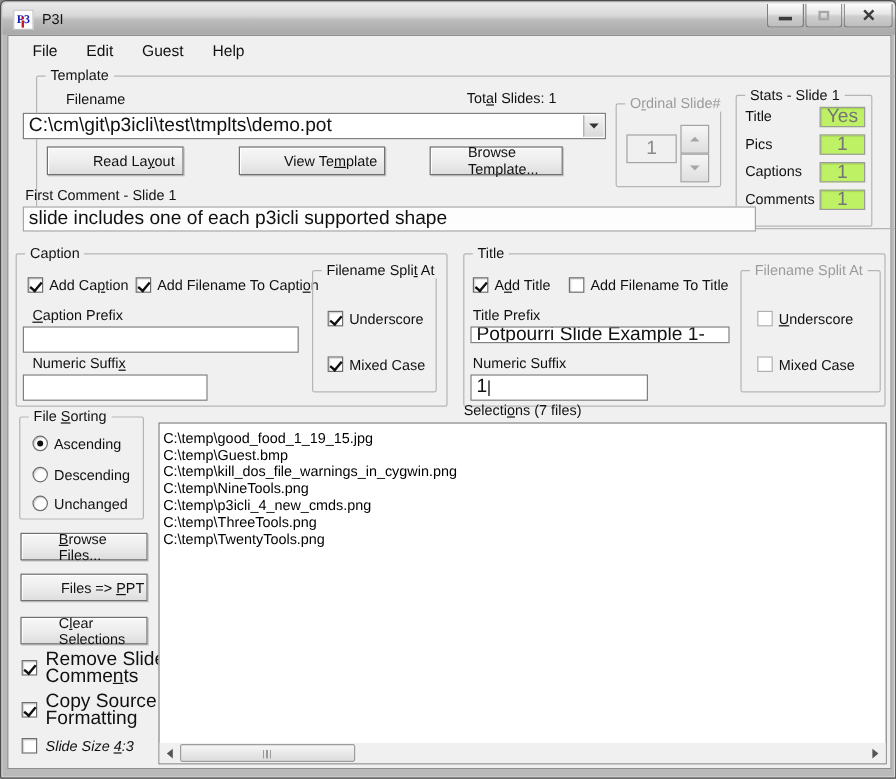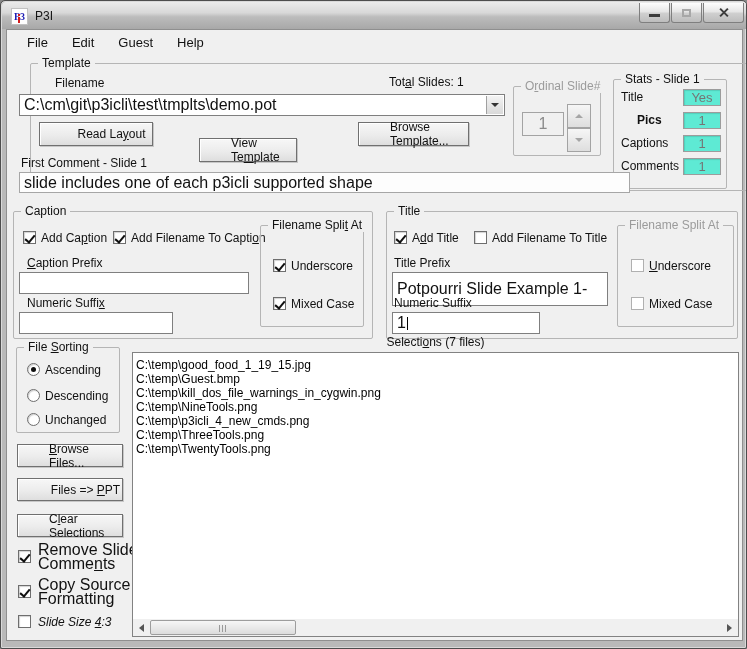--- a/index.html
+++ b/index.html
@@ -35,23 +35,23 @@
   .groupbox { position:absolute; border:1px solid #b5b5b5; border-radius:2px; }
   .legend { position:absolute; top:-8px; left:7px; background:#f0f0f0; padding:0 4px;
             font-size:12px; color:#111; white-space:nowrap; }
   .legend.gray, .gray { color:#9b9b9b; }
   .label { position:absolute; font-size:12px; color:#111; white-space:nowrap; }
   u { text-decoration:underline; }
   .edit { position:absolute; background:#fff; border:1px solid #7f7f7f; font-size:16px;
           color:#111; display:flex; align-items:center; padding:0 4px; white-space:nowrap; overflow:hidden; }
   .edit.flat { border-color:#a6a6a6; background:#fdfdfd; }
   .edit.disabled { background:#f0f0f0; color:#8b8b8b; border-color:#a3a3a3; justify-content:center; }
-  .statval { position:absolute; width:38px; height:17px; background:#5eead4;
+  .statval { position:absolute; width:38px; height:17px; background:#bef264;
              border:1px solid #9c9c9c; box-shadow:inset 1px 1px 1px rgba(0,0,0,.12);
-             font-size:13px; color:#757575; display:flex; align-items:center; justify-content:center; }
+             font-size:16px; color:#757575; display:flex; align-items:center; justify-content:center; }
   .btn { position:absolute; font-size:12px; color:#111; display:flex; align-items:center; justify-content:center;
          background:linear-gradient(180deg,#f7f7f7,#ececec 55%,#dedede);
          border:1px solid #707070; box-shadow:inset 1px 1px 0 #ffffff, 1px 1px 0 #c7c7c7;padding-left:31px; }
   .combo-btn { position:absolute; right:1px; top:1px; width:17px; height:18px;
                background:linear-gradient(180deg,#f3f3f3,#d9d9d9); border-left:1px solid #a0a0a0;
                display:flex; align-items:center; justify-content:center; }
   .tri-down { width:0; height:0; border-left:4px solid transparent; border-right:4px solid transparent;
               border-top:4px solid #333; }
   .tri-up-g { width:0; height:0; border-left:4px solid transparent; border-right:4px solid transparent;
               border-bottom:4px solid #a5a5a5; }
@@ -132,31 +132,31 @@
     </div>
   <div class="spin" style="left:566px;top:127px;">
       <span class="tri-down-g"></span>
     </div>
 
   <div class="groupbox" style="left:612px;top:78px;width:114px;height:110px;">
     <span class="legend">Stats - Slide 1</span>
   </div>
   <span class="label" style="left:620px;top:89px;">Title</span>
   <div class="statval" style="left:682px;top:88px;">Yes</div>
-  <span class="label" style="left:636px;top:112px;font-weight:bold;">Pics</span>
+  <span class="label" style="left:620px;top:112px;">Pics</span>
   <div class="statval" style="left:682px;top:111px;">1</div>
   <span class="label" style="left:620px;top:135px;">Captions</span>
   <div class="statval" style="left:682px;top:134px;">1</div>
   <span class="label" style="left:620px;top:158px;">Comments</span>
   <div class="statval" style="left:682px;top:157px;">1</div>
 
   <div class="btn" style="left:38px;top:121px;width:114px;height:24px;">
       <span><span>Read La</span><u>y</u><span>out</span></span>
     </div>
-  <div class="btn" style="left:198px;top:121px;width:98px;height:24px;margin-top:16px;">
+  <div class="btn" style="left:198px;top:121px;width:122px;height:24px;">
       <span><span>View Te</span><u>m</u><span>plate</span></span>
     </div>
   <div class="btn" style="left:357px;top:121px;width:111px;height:24px;">Browse Template...</div>
 
   <span class="label" style="left:20px;top:155px;">First Comment - Slide 1</span>
   <div class="edit flat" style="left:18px;top:171px;width:611px;height:21px;">slide includes one of each p3icli supported shape</div>
 
   <div class="groupbox" style="left:12px;top:210px;width:360px;height:128px;">
     <span class="legend">Caption</span>
   </div>
@@ -177,21 +177,21 @@
   <span class="label" style="left:290px;top:296px;">Mixed Case</span>
 
   <div class="groupbox" style="left:385px;top:210px;width:352px;height:128px;">
     <span class="legend">Title</span>
   </div>
   <div class="checkbox checked" style="left:393px;top:230px;"></div>
   <span class="label" style="left:411px;top:230px;"><span>A</span><u>d</u><span>d Title</span></span>
   <div class="checkbox" style="left:473px;top:230px;"></div>
   <span class="label" style="left:491px;top:230px;">Add Filename To Title</span>
   <span class="label" style="left:393px;top:255px;">Title Prefix</span>
-  <div class="edit" style="left:391px;top:271px;width:216px;height:34px;">Potpourri Slide Example 1-</div>
+  <div class="edit" style="left:391px;top:271px;width:216px;height:14px;">Potpourri Slide Example 1-</div>
   <span class="label" style="left:393px;top:295px;">Numeric Suffix</span>
   <div class="edit" style="left:391px;top:311px;width:148px;height:22px;">
       <span>1</span>
       <span class="caret"></span>
     </div>
   <div class="groupbox" style="left:616px;top:224px;width:117px;height:102px;">
     <span class="legend gray">Filename Split At</span>
   </div>
   <div class="checkbox disabled" style="left:630px;top:258px;"></div>
   <span class="label gray" style="left:648px;top:258px;"><span></span><u>U</u><span>nderscore</span></span>

